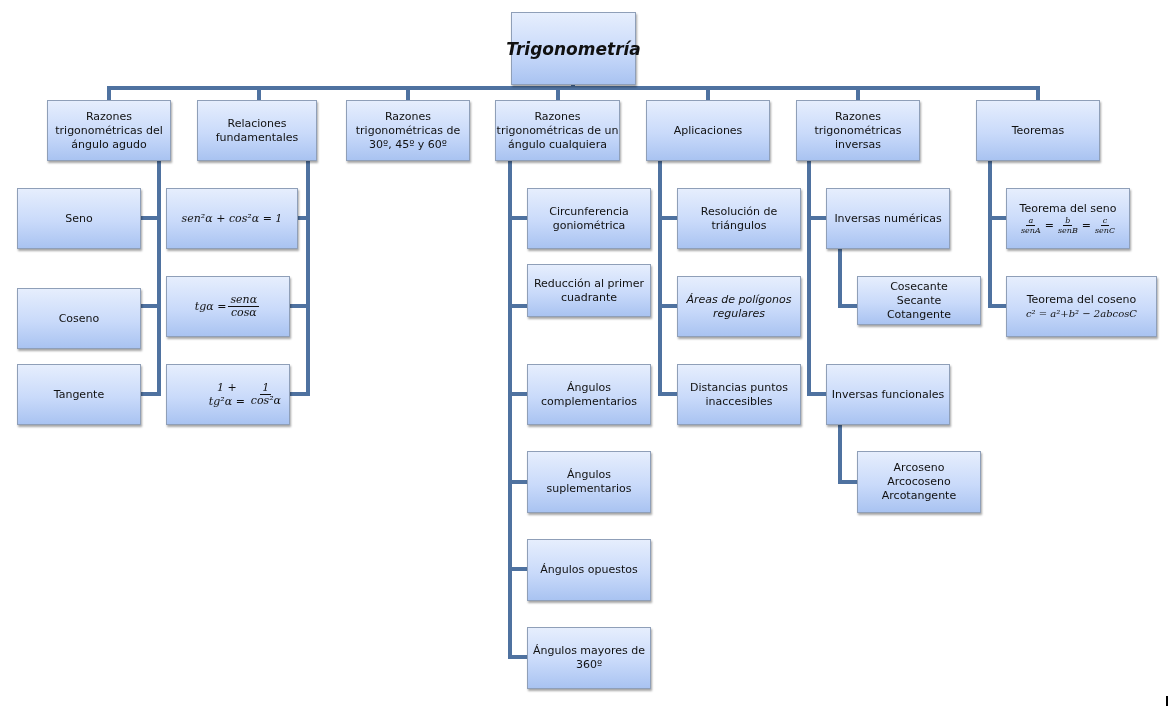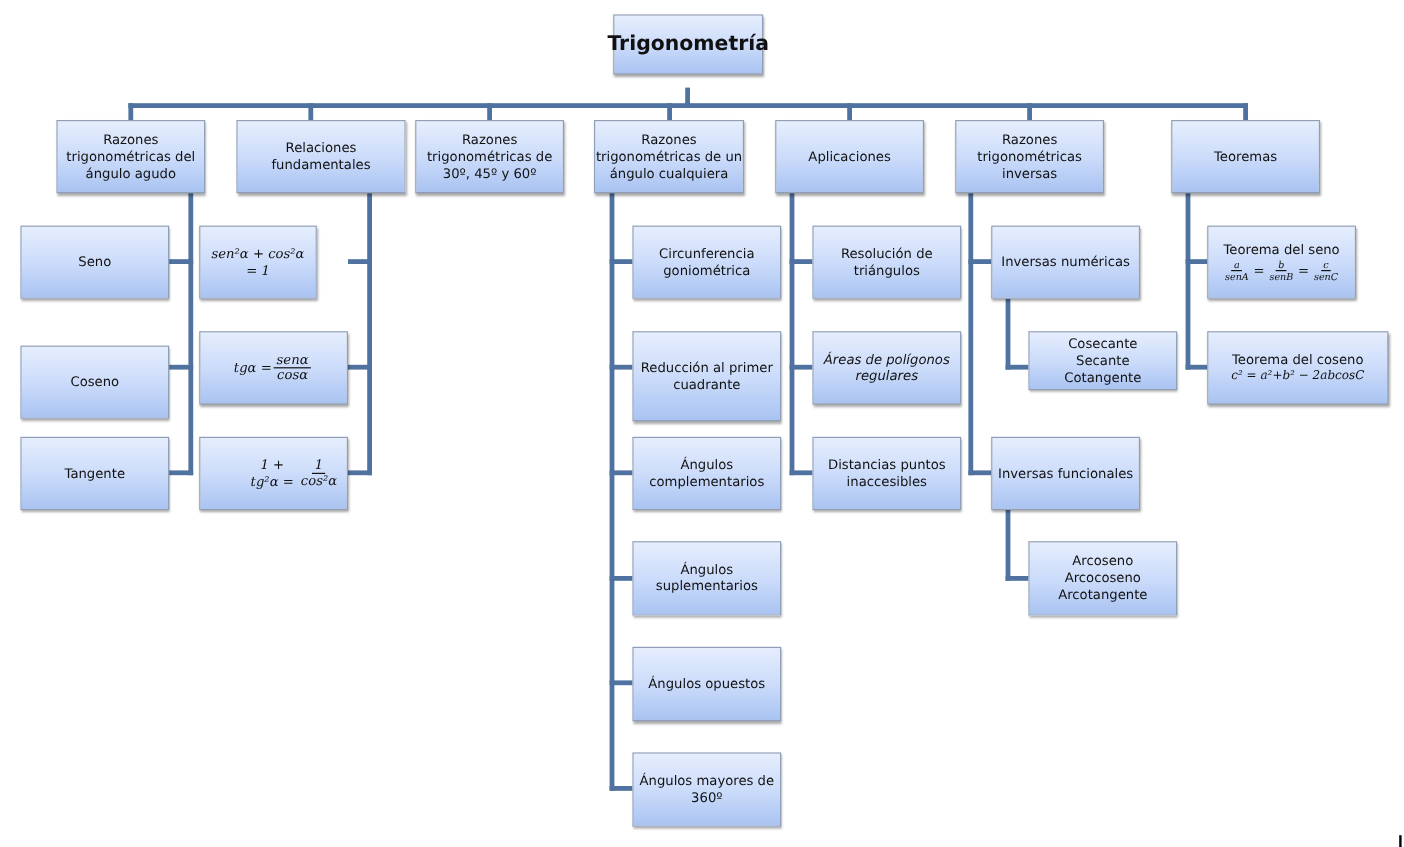--- a/index.html
+++ b/index.html
@@ -67,30 +67,30 @@
 <div class="conn" style="left:807px;top:392px;width:19px;height:4px;"></div>
 <div class="conn" style="left:838px;top:249px;width:4px;height:59px;"></div>
 <div class="conn" style="left:838px;top:304px;width:19px;height:4px;"></div>
 <div class="conn" style="left:838px;top:425px;width:4px;height:59px;"></div>
 <div class="conn" style="left:838px;top:480px;width:19px;height:4px;"></div>
 
 <div class="conn" style="left:988px;top:161px;width:4px;height:147px;"></div>
 <div class="conn" style="left:988px;top:216px;width:18px;height:4px;"></div>
 <div class="conn" style="left:988px;top:304px;width:18px;height:4px;"></div>
 
-<div class="box root" style="left:511px;top:12px;width:125px;height:50px;">
+<div class="box root" style="left:511px;top:12px;width:125px;height:73px;font-style:italic;">
   <span>Trigonometría</span>
 </div>
 
 <div class="box" style="left:47px;top:100px;width:124px;height:61px;">
   <span class="line">Razones</span>
   <span class="line">trigonométricas del</span>
   <span class="line">ángulo agudo</span>
 </div>
-<div class="box" style="left:197px;top:100px;width:141px;height:61px;">
+<div class="box" style="left:197px;top:100px;width:120px;height:61px;">
   <span class="line">Relaciones</span>
   <span class="line">fundamentales</span>
 </div>
 <div class="box" style="left:346px;top:100px;width:124px;height:61px;">
   <span class="line">Razones</span>
   <span class="line">trigonométricas de</span>
   <span class="line">30º, 45º y 60º</span>
 </div>
 <div class="box" style="left:495px;top:100px;width:125px;height:61px;">
   <span class="line">Razones</span>
@@ -112,21 +112,21 @@
 <div class="box" style="left:17px;top:188px;width:124px;height:61px;">
   <span class="line">Seno</span>
 </div>
 <div class="box" style="left:17px;top:288px;width:124px;height:61px;">
   <span class="line">Coseno</span>
 </div>
 <div class="box" style="left:17px;top:364px;width:124px;height:61px;">
   <span class="line">Tangente</span>
 </div>
 
-<div class="box" style="left:166px;top:188px;width:98px;height:61px;">
+<div class="box" style="left:166px;top:188px;width:132px;height:61px;">
   <span class="math">sen²α + cos²α = 1</span>
 </div>
 <div class="box" style="left:166px;top:276px;width:124px;height:61px;">
   <span class="math" style="display:flex;align-items:center;">
     <span>tgα =</span>
     <span class="frac">
       <span class="num">senα</span>
       <span class="den">cosα</span>
     </span>
   </span>
@@ -138,21 +138,21 @@
       <span class="num">1</span>
       <span class="den">cos²α</span>
     </span>
   </span>
 </div>
 
 <div class="box" style="left:527px;top:188px;width:124px;height:61px;">
   <span class="line">Circunferencia</span>
   <span class="line">goniométrica</span>
 </div>
-<div class="box" style="left:527px;top:276px;width:124px;height:75px;">
+<div class="box" style="left:527px;top:264px;width:124px;height:53px;">
   <span class="line">Reducción al primer</span>
   <span class="line">cuadrante</span>
 </div>
 <div class="box" style="left:527px;top:364px;width:124px;height:61px;">
   <span class="line">Ángulos</span>
   <span class="line">complementarios</span>
 </div>
 <div class="box" style="left:527px;top:451px;width:124px;height:62px;">
   <span class="line">Ángulos</span>
   <span class="line">suplementarios</span>

